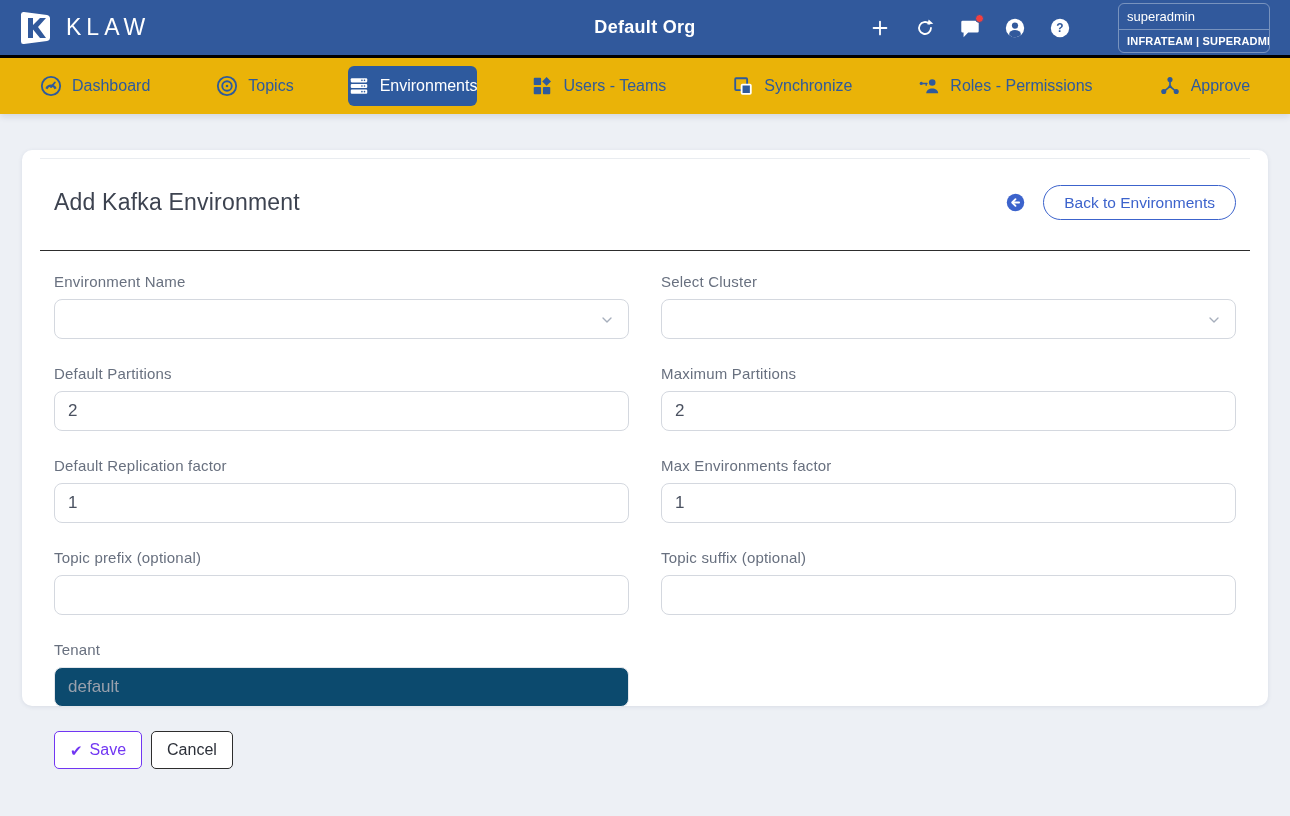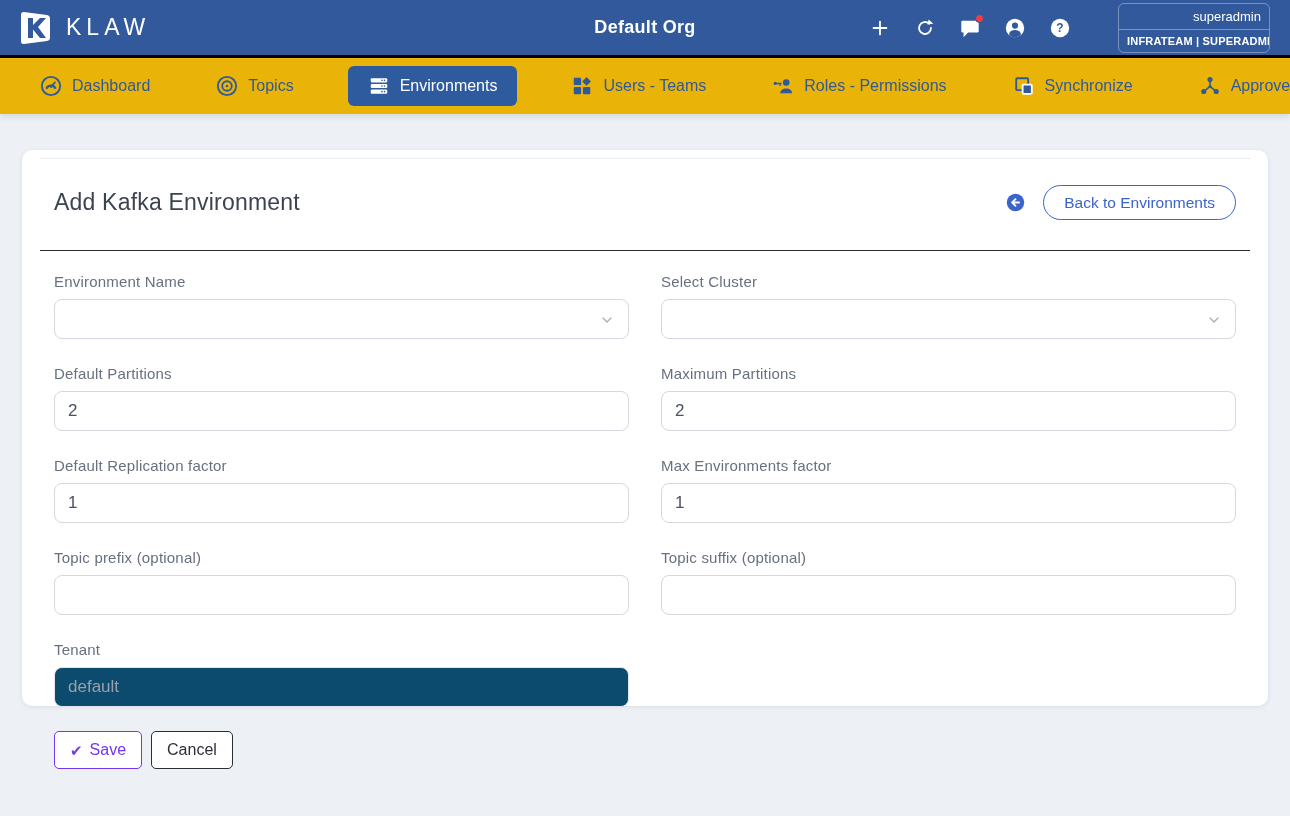--- a/index.html
+++ b/index.html
@@ -17,36 +17,36 @@
     position:absolute; left:50%; transform:translateX(-50%);
     font-size:18px; font-weight:600; letter-spacing:.3px;
   }
   .nav-actions { margin-left:auto; display:flex; align-items:center; gap:23px; }
   .nav-icon-btn { width:22px; height:22px; position:relative; cursor:pointer; display:inline-flex; }
   .badge-dot {
     position:absolute; top:-3px; right:-3px; width:9px; height:9px; border-radius:50%;
     background:#f23f3f; border:1.5px solid #31599c;
   }
   .user-box { margin-left:24px; width:152px; border:1px solid rgba(255,255,255,.35); border-radius:6px; overflow:hidden; }
-  .user-box .row { padding:5px 8px; text-align:right; white-space:nowrap; }
+  .user-box .row { padding:5px 8px; text-align:left; white-space:nowrap; }
   .user-box .row + .row { border-top:1px solid rgba(255,255,255,.35); }
   .user-name { font-size:13px; }
   .user-team { font-size:11px; font-weight:700; letter-spacing:.2px; }
 
   
   .tabbar {
     height:56px; background:#eab308; display:flex; align-items:center; gap:42px;
     padding:0 28px; box-shadow:0 3px 6px rgba(30,50,90,.12); position:relative; z-index:2;
   }
   .tab {
     display:flex; align-items:center; gap:10px; color:#2e5a9c; font-size:16px;
     cursor:pointer; padding:9px 12px; border-radius:6px; white-space:nowrap;
   }
   .tab svg { flex:0 0 auto; }
-  .tab.active { background:#2e5a9e; color:#fff; padding:9px 20px; }
+  .tab.active { background:#2e5a9e; color:#fff; padding:9px 0; }
 
   
   .card {
     margin:36px 22px 16px; background:#fff; border-radius:10px;
     box-shadow:0 1px 4px rgba(40,60,100,.10); padding:8px 18px 26px;
     height:556px;
   }
   .card-topline { border-top:1px solid #e9ecf0; margin:0 0 26px; }
   .card-head { display:flex; align-items:center; justify-content:space-between; padding:0 14px 0 14px; }
   .page-title { font-size:23px; font-weight:500; color:#3d4350; letter-spacing:.2px; }
@@ -193,39 +193,39 @@
         <rect x="3" y="13" width="8" height="8" rx="1"></rect>
         <rect x="13" y="13" width="8" height="8" rx="1"></rect>
         <path d="M17 2.2 L21.8 7 L17 11.8 L12.2 7 Z"></path>
       </svg>
     </span>
     <span>Users - Teams</span>
   </div>
 
   <div class="tab">
     <span style="display:inline-flex">
+      <svg width="22" height="22" viewBox="0 0 24 24">
+        <rect x="3.5" y="3.5" width="13" height="13" rx="1" fill="none" stroke="currentColor" stroke-width="2"></rect>
+        <rect x="10.5" y="10.5" width="10" height="10" rx="1" fill="currentColor" stroke="#fff" stroke-width="2"></rect>
+      </svg>
+    </span>
+    <span>Synchronize</span>
+  </div>
+
+  <div class="tab">
+    <span style="display:inline-flex">
       <svg width="22" height="22" viewBox="0 0 24 24" fill="currentColor">
         <circle cx="15.5" cy="8.2" r="3.6"></circle>
         <path d="M9 20c0-3.4 3-5.4 6.5-5.4S22 16.6 22 20Z"></path>
         <circle cx="3.6" cy="9.2" r="1.8"></circle>
         <rect x="4.6" y="8.5" width="6" height="1.6" rx="0.8"></rect>
         <rect x="8.2" y="9.6" width="1.5" height="2.2"></rect>
       </svg>
     </span>
     <span>Roles - Permissions</span>
-  </div>
-
-  <div class="tab">
-    <span style="display:inline-flex">
-      <svg width="22" height="22" viewBox="0 0 24 24">
-        <rect x="3.5" y="3.5" width="13" height="13" rx="1" fill="none" stroke="currentColor" stroke-width="2"></rect>
-        <rect x="10.5" y="10.5" width="10" height="10" rx="1" fill="currentColor" stroke="#fff" stroke-width="2"></rect>
-      </svg>
-    </span>
-    <span>Synchronize</span>
   </div>
 
   <div class="tab">
     <span style="display:inline-flex">
       <svg width="22" height="22" viewBox="0 0 24 24">
         <g stroke="currentColor" stroke-width="1.8">
           <path d="M12 12.5 L12 5.5"></path>
             <path d="M12 12.5 L5.8 17.5"></path>
             <path d="M12 12.5 L18.2 17.5"></path>
         </g>

